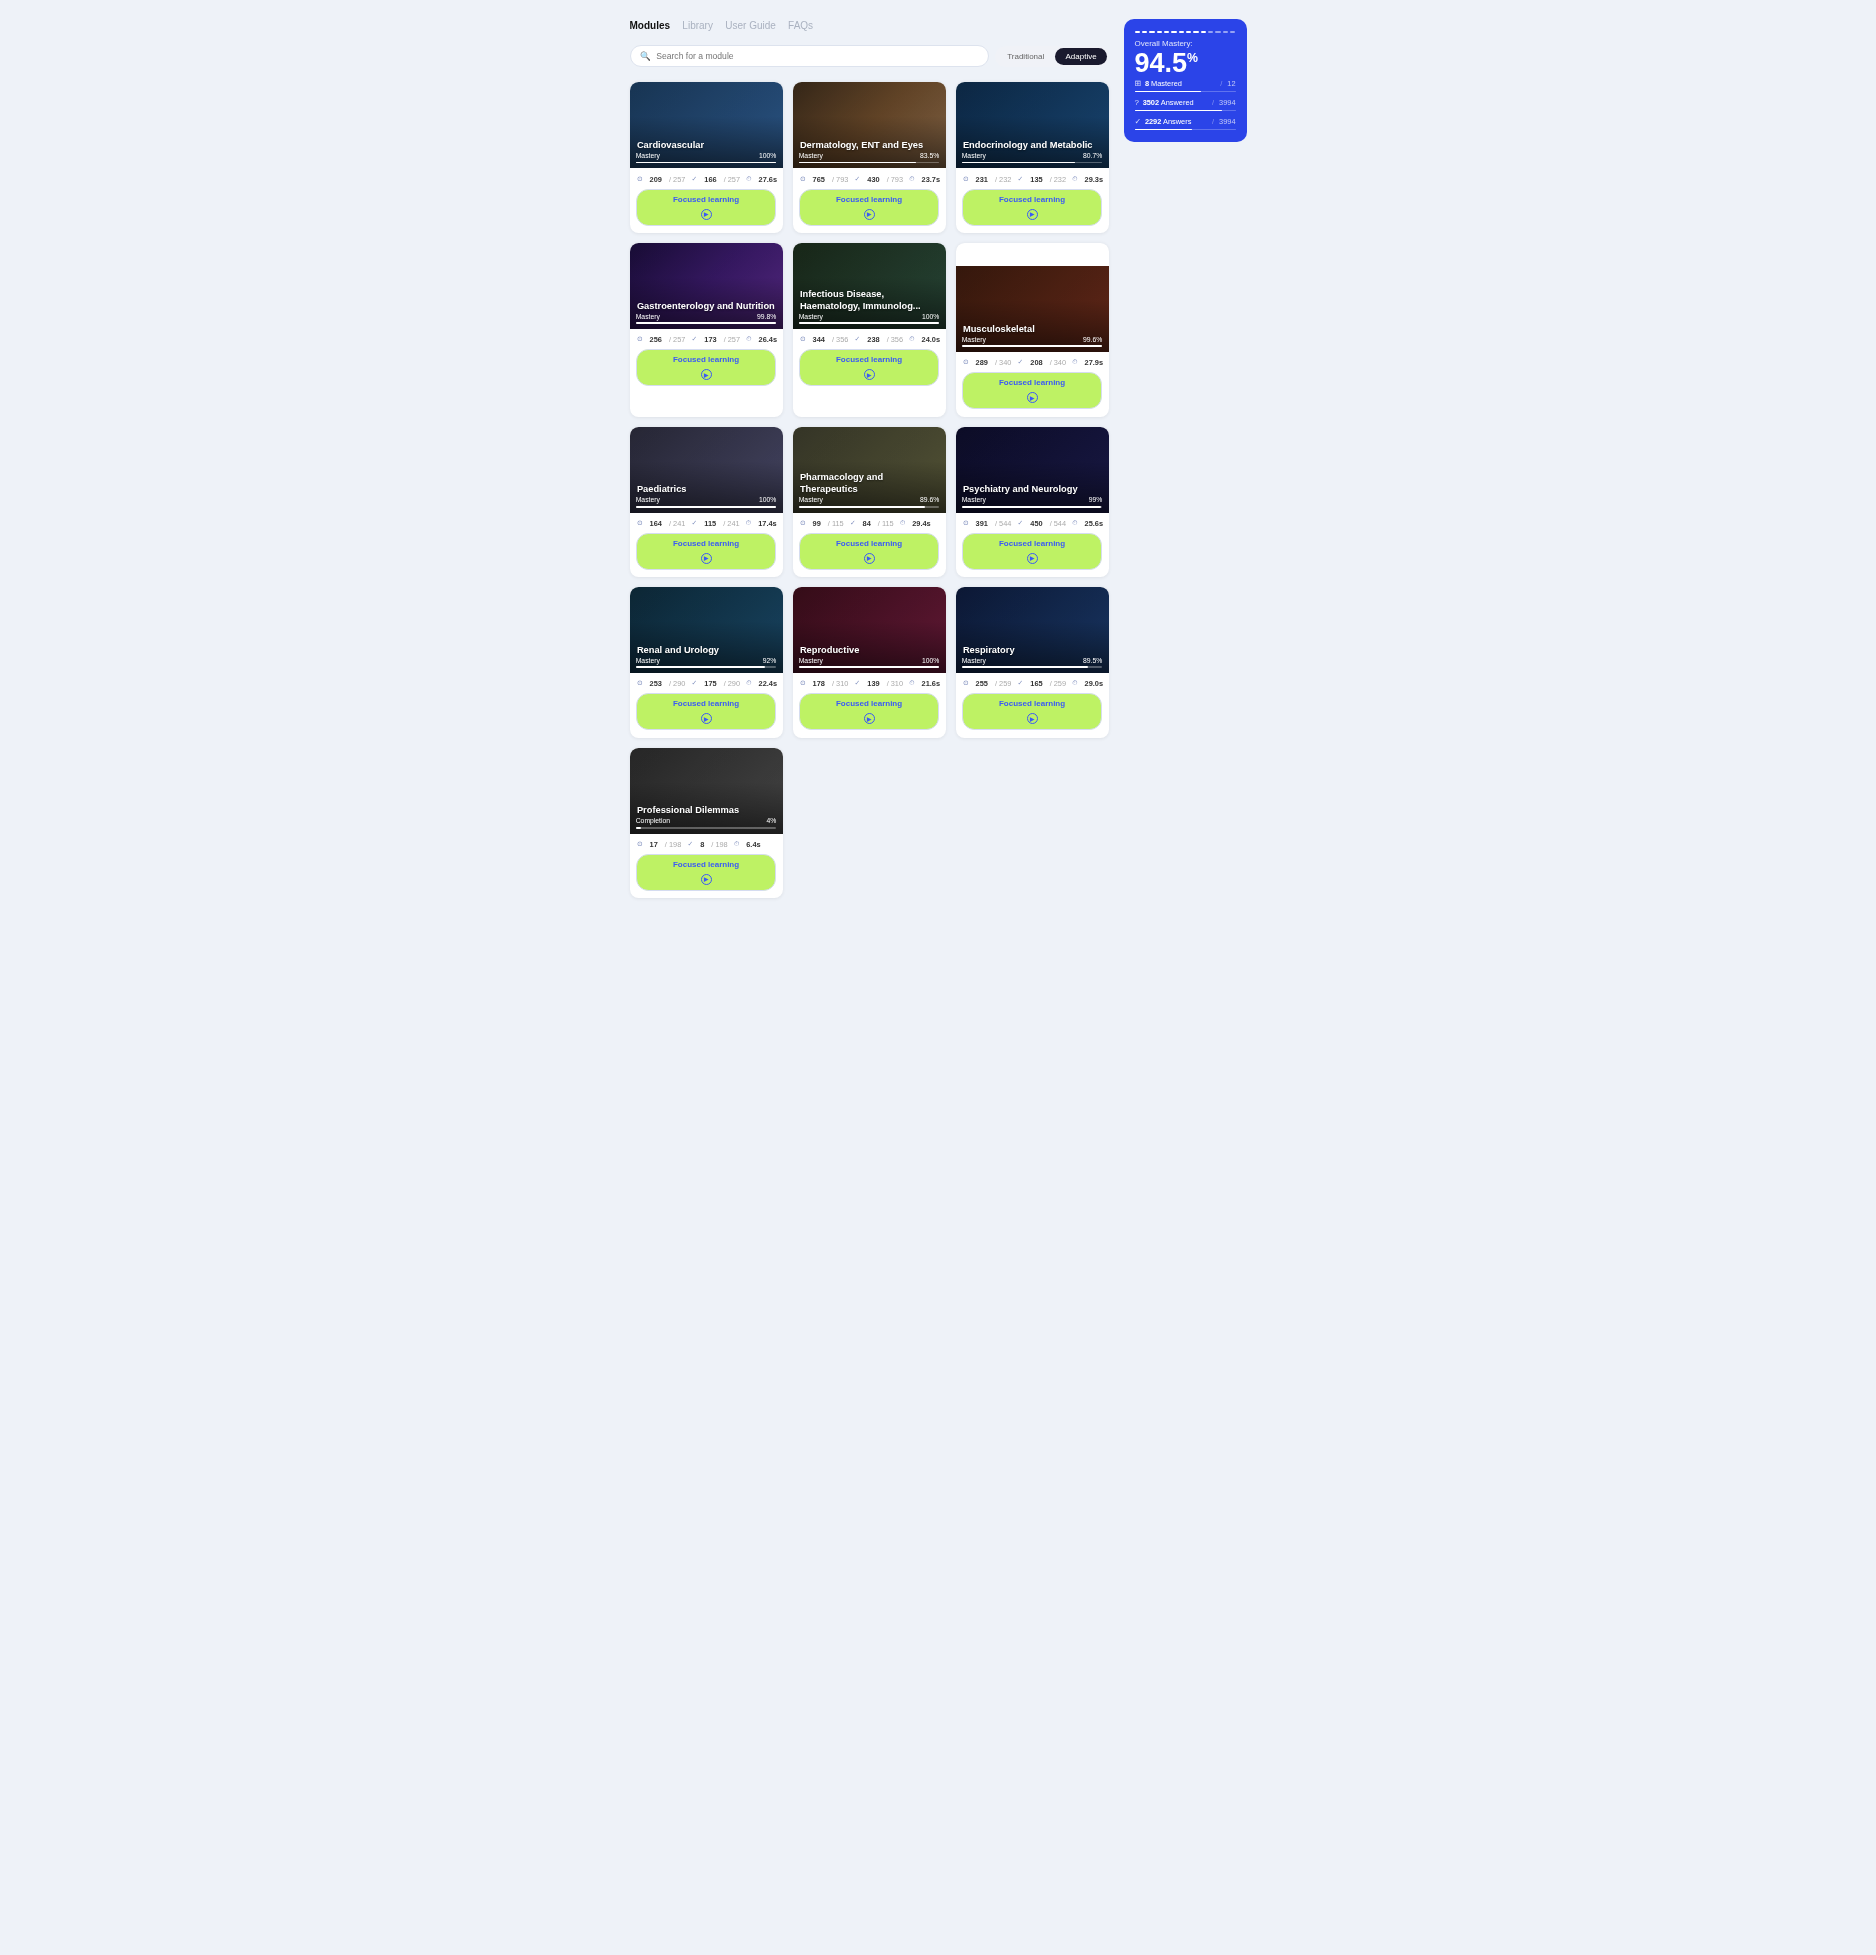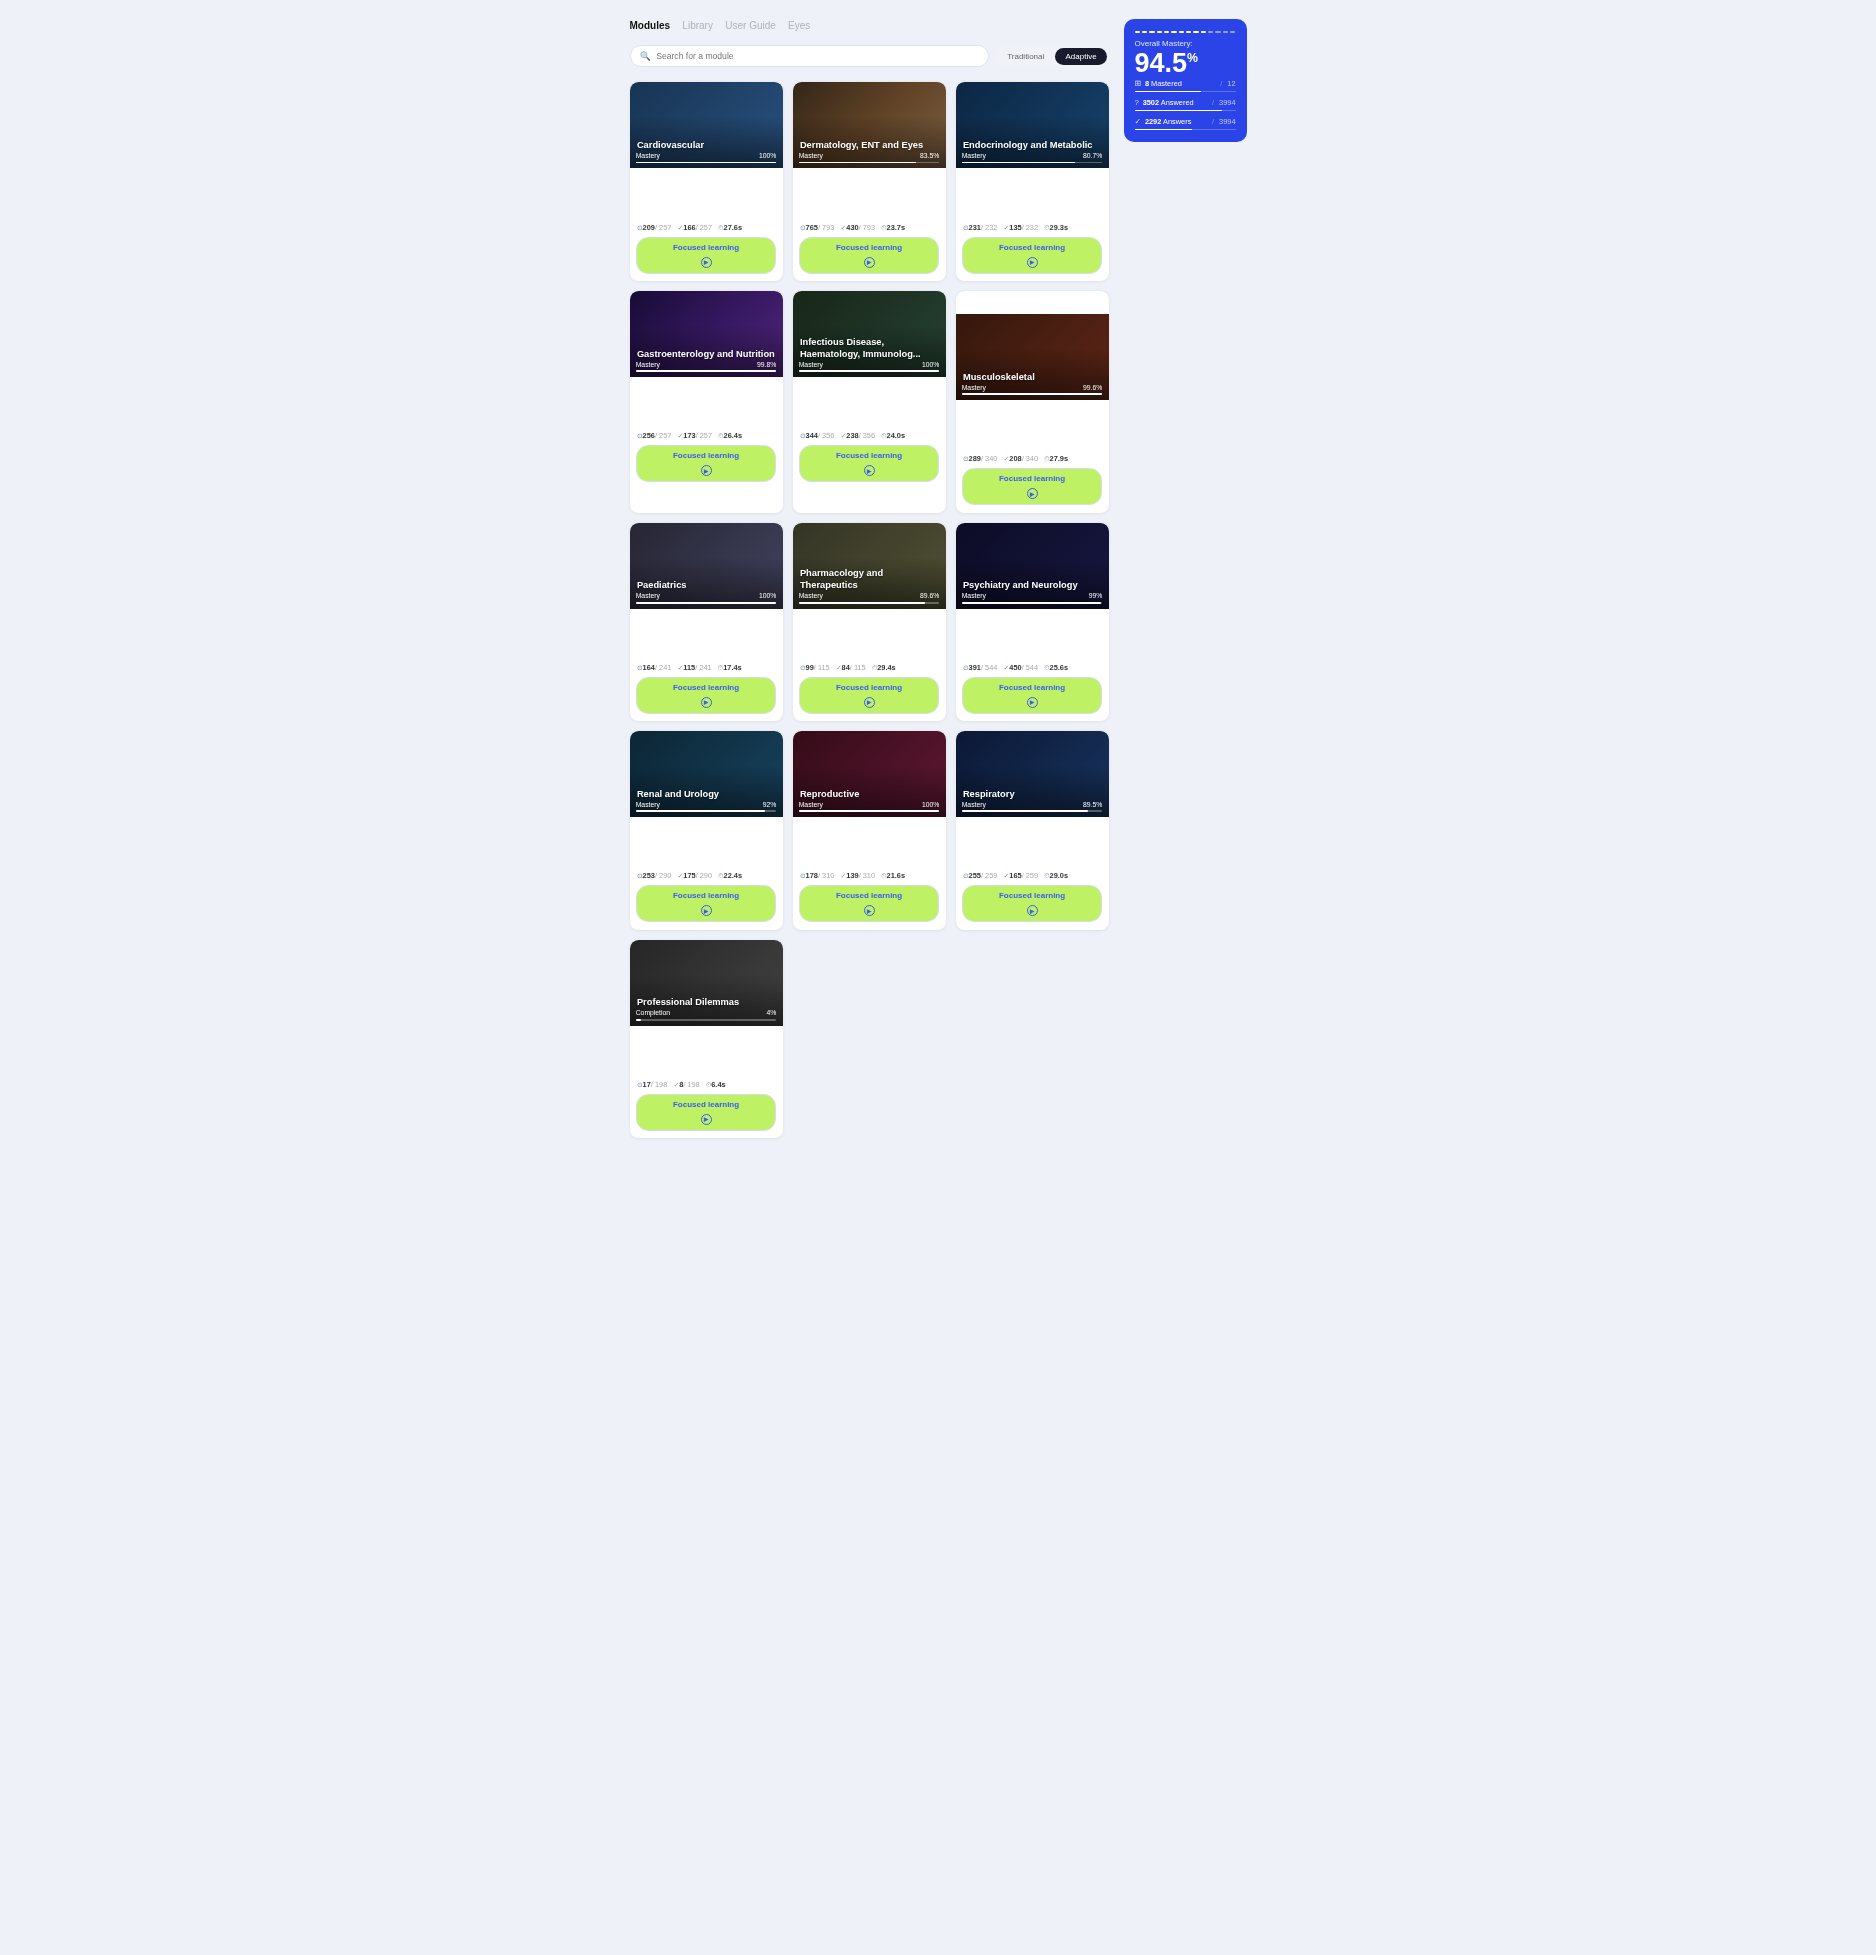--- a/index.html
+++ b/index.html
@@ -149,24 +149,23 @@
     .module-stats {
       display: flex;
       gap: 6.2px;
       padding: 6.2px 7.4px 5px;
       font-size: 7.4px;
       color: #666;
       align-items: center;
     }
     .stat-item {
       display: flex;
-      align-items: flex-end;
-      gap: 0;
+      align-items: flex-start;
+      gap: 7px;
       white-space: nowrap;
-      margin-top: 48px;
     }
     .stat-icon {
       font-size: 6.8px;
       color: #7a8abb;
     }
     .stat-val { font-weight: 600; color: #333; }
     .stat-total { color: #aaa; }
     .focused-btn {
       margin: 0 6.2px 7.4px;
       width: calc(100% - 12.3px);
@@ -283,21 +282,21 @@
 </head>
 <body>
 
 <div class="page-wrapper">
   <div class="main-content">
 
     <nav class="nav-tabs">
     <span class="nav-tab active">Modules</span>
         <span class="nav-tab">Library</span>
         <span class="nav-tab">User Guide</span>
-        <span class="nav-tab">Eyes</span>
+        <span class="nav-tab">FAQs</span>
       </nav>
 
     <div class="search-bar-row">
       <div class="search-bar">
         <span class="search-icon">🔍</span>
         <input class="search-input" type="text" placeholder="Search for a module" style="">
       </div>
       <div class="mode-toggle">
         <button class="mode-btn">Traditional</button>
         <button class="mode-btn active">Adaptive</button>

